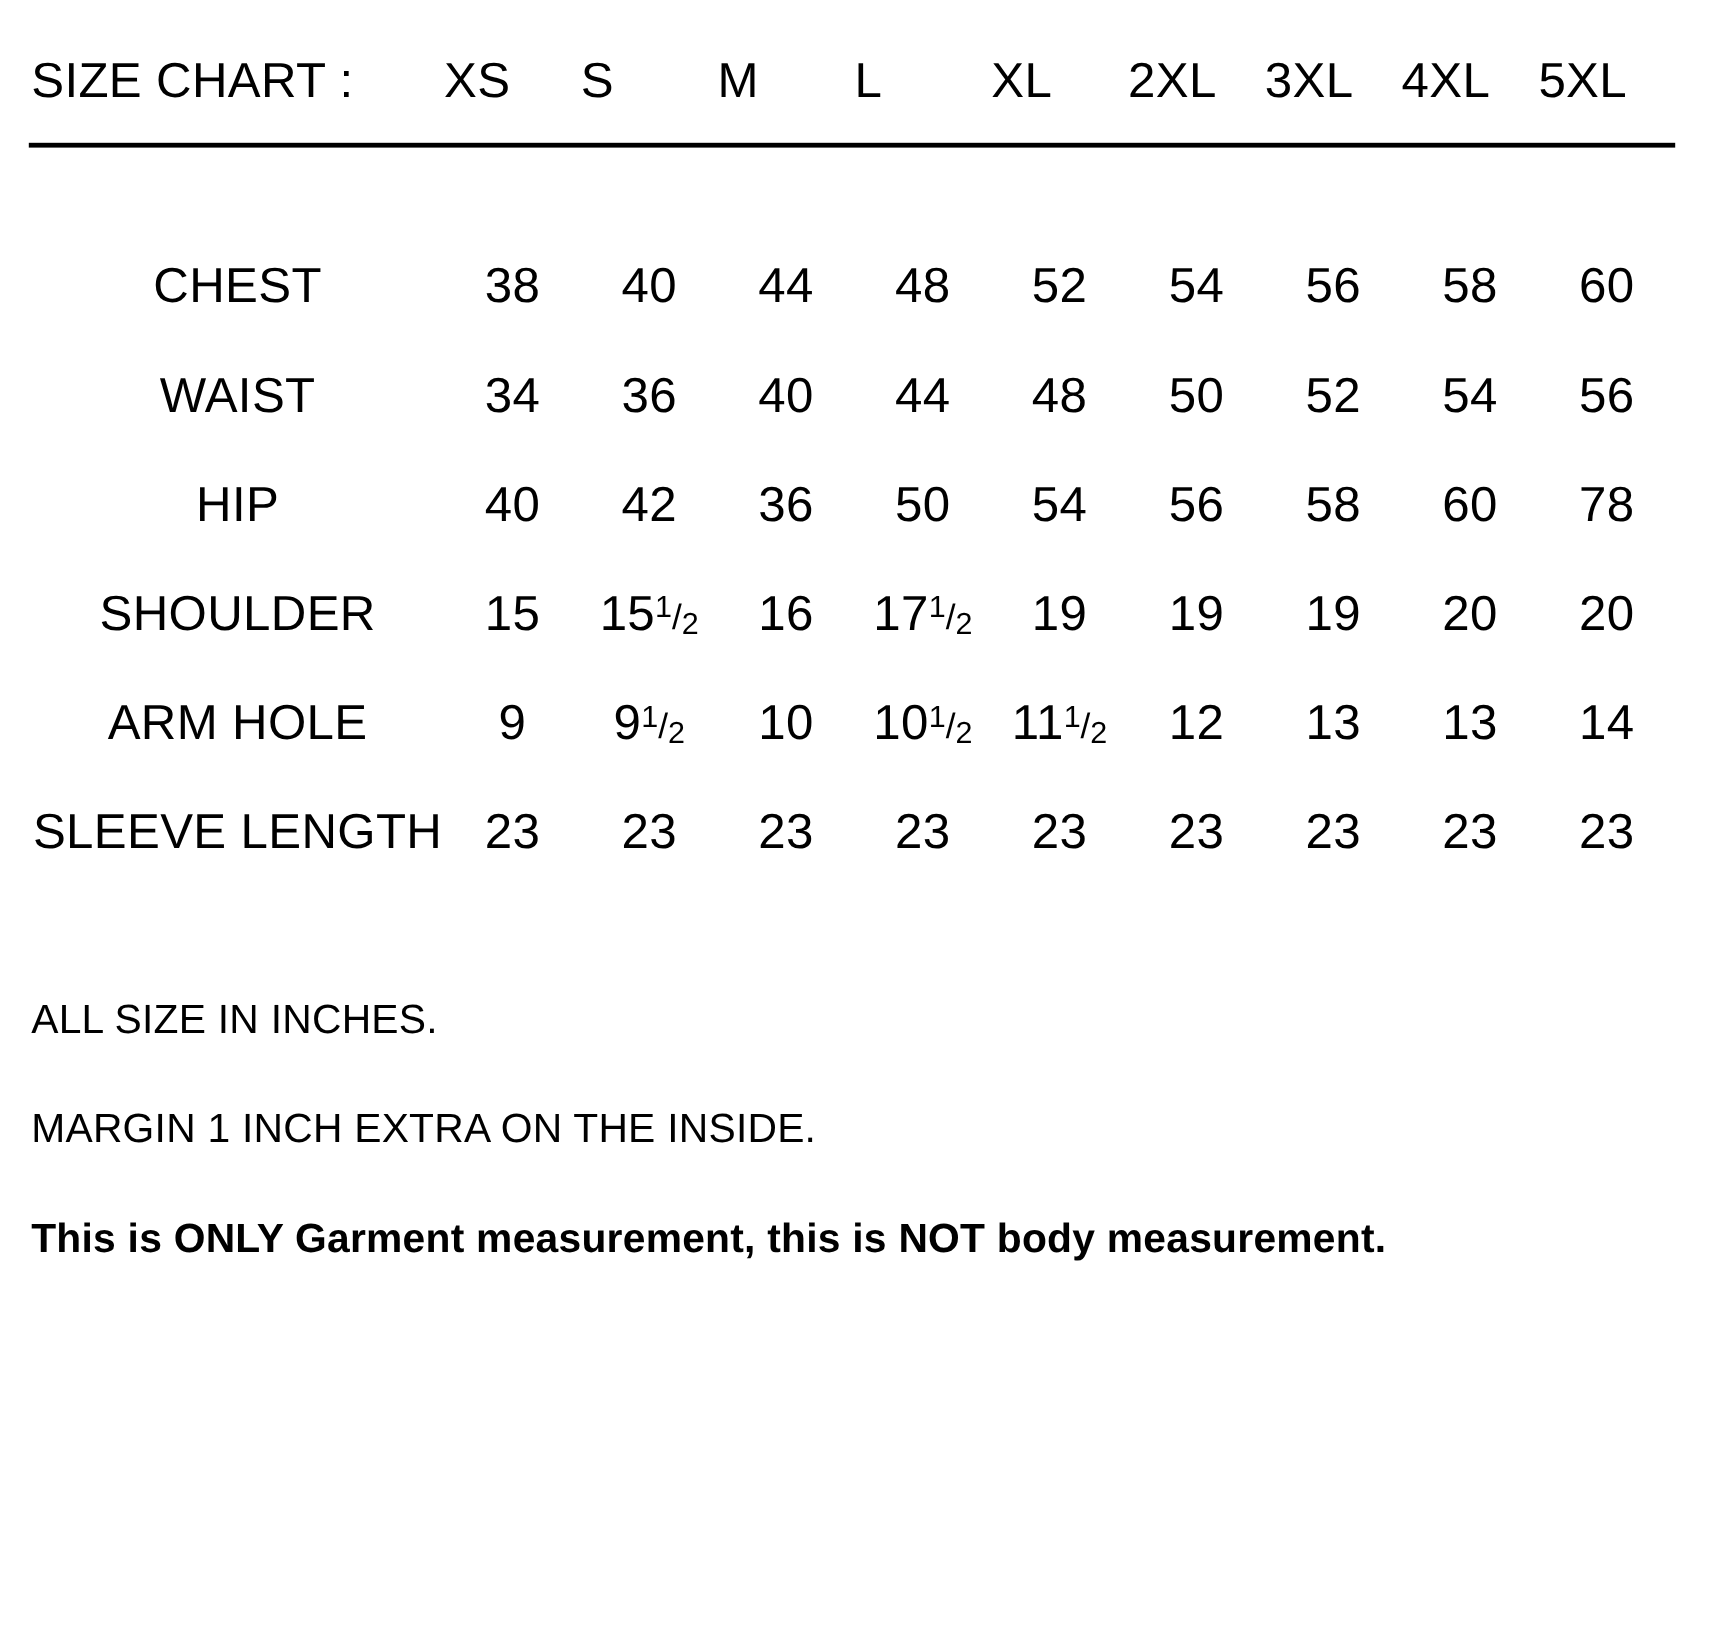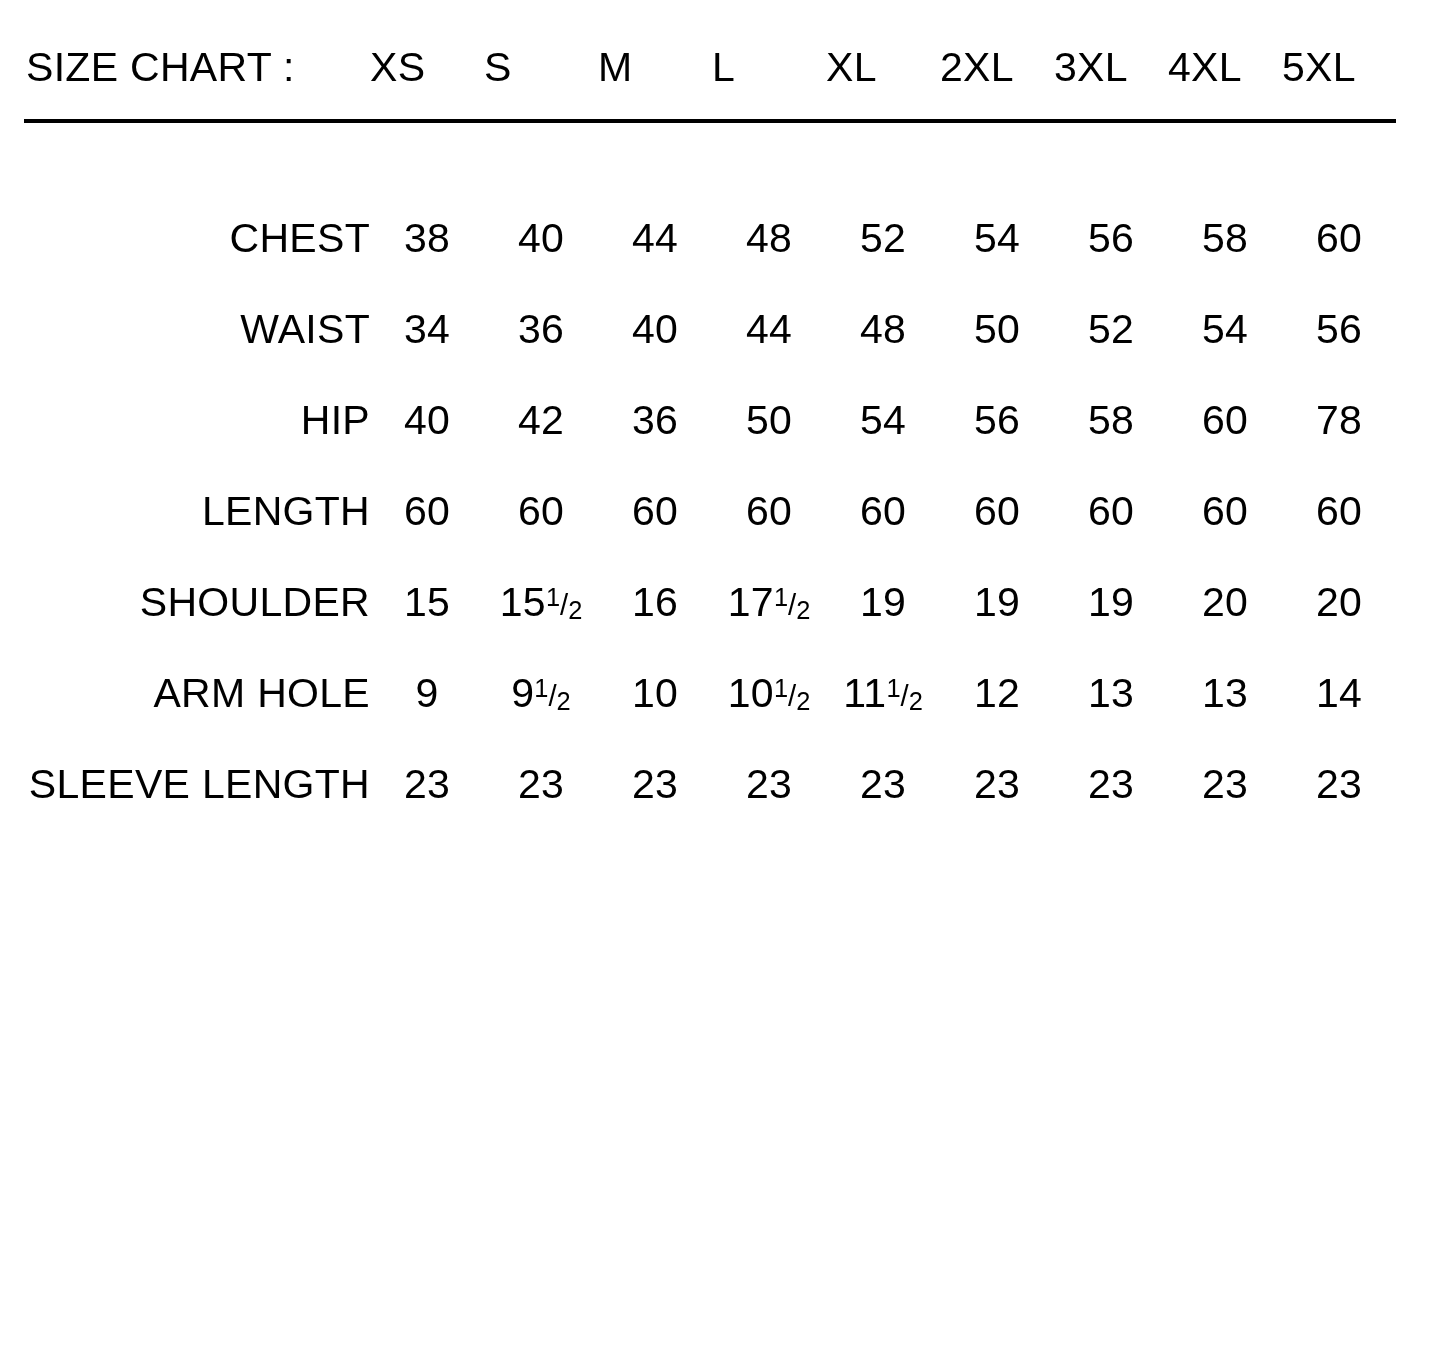--- a/index.html
+++ b/index.html
@@ -53,21 +53,21 @@
   .spacer-row td { height: 64px; padding: 0; }
 
   tbody td {
     font-size: 41px;
     text-align: center;
     padding: 22px 0;
     white-space: nowrap;
     letter-spacing: 0.3px;
   }
   tbody td.row-label {
-    text-align: right;
+    text-align: center;
     padding-left: 2px;
   }
   .frac {
     display: inline-block;
     font-size: 0.62em;
     vertical-align: baseline;
     position: relative;
     top: -0.05em;
     letter-spacing: 0;
   }
@@ -174,32 +174,20 @@
         <td>42</td>
         <td>36</td>
         <td>50</td>
         <td>54</td>
         <td>56</td>
         <td>58</td>
         <td>60</td>
         <td>78</td>
       </tr>
 
-      <tr>
-        <td class="row-label">LENGTH</td>
-        <td>60</td>
-        <td>60</td>
-        <td>60</td>
-        <td>60</td>
-        <td>60</td>
-        <td>60</td>
-        <td>60</td>
-        <td>60</td>
-        <td>60</td>
-      </tr>
 
       <tr>
         <td class="row-label">SHOULDER</td>
         <td>15</td>
         <td><span>15</span><span class="frac"><sup>1</sup><span class="sl">/</span><sub>2</sub></span></td>
         <td>16</td>
         <td><span>17</span><span class="frac"><sup>1</sup><span class="sl">/</span><sub>2</sub></span></td>
         <td>19</td>
         <td>19</td>
         <td>19</td>
@@ -229,14 +217,19 @@
         <td>23</td>
         <td>23</td>
         <td>23</td>
         <td>23</td>
         <td>23</td>
       </tr>
 
     </tbody>
   </table>
 
+  <div class="notes">
+    <p>ALL SIZE IN INCHES.</p>
+    <p>MARGIN 1 INCH EXTRA ON THE INSIDE.</p>
+    <p class="bold">This is ONLY Garment measurement, this is NOT body measurement.</p>
+  </div>
 
 </div>
 
 </body></html>

